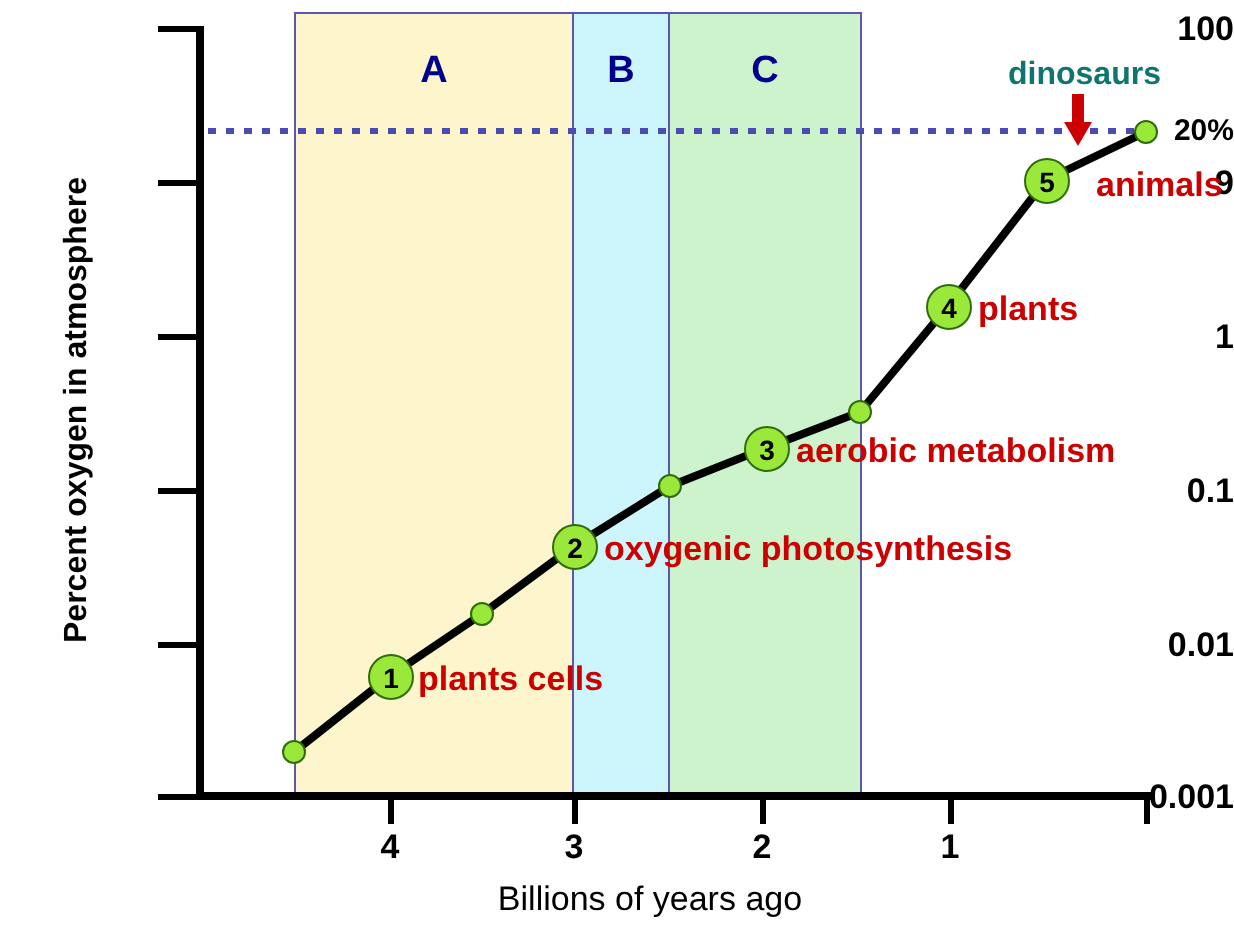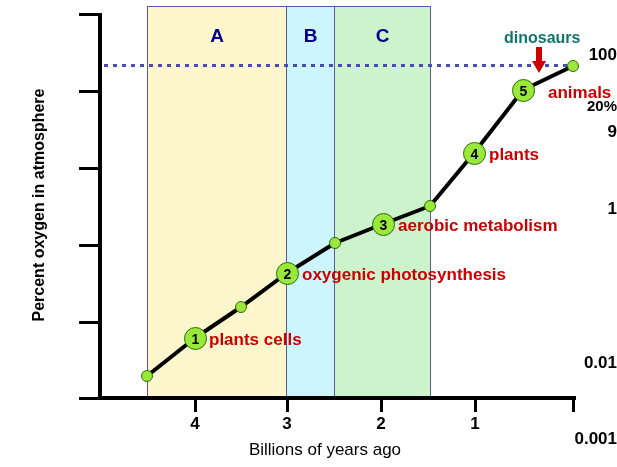--- a/index.html
+++ b/index.html
@@ -11,21 +11,21 @@
   
   .axis-line{position:absolute;background:#000;}
   #y-axis{left:98px;top:13px;width:4px;height:387px;}
   #x-axis{left:98px;top:396px;width:478px;height:4px;}
 
   .ytick{position:absolute;background:#000;height:3px;}
   .ytick.major{width:20px;left:79px;}
   .xtick{position:absolute;background:#000;width:3px;height:12px;top:400px;}
 
   .ytick-label{position:absolute;right:0;text-align:right;
-      font-size:17px;font-weight:bold;color:#000;line-height:1;white-space:nowrap;margin-top:40px;}
+      font-size:17px;font-weight:bold;color:#000;line-height:1;white-space:nowrap;}
   .xtick-label{position:absolute;text-align:center;
       font-size:17px;font-weight:bold;color:#000;line-height:1;white-space:nowrap;}
 
   #y-axis-title{position:absolute;left:-96px;top:196px;width:270px;
       transform:rotate(-90deg);text-align:center;
       font-size:16px;font-weight:bold;color:#000;white-space:nowrap;}
   #x-axis-title{position:absolute;left:150px;top:440px;width:350px;
       text-align:center;font-size:17px;font-weight:normal;color:#000;}
 
   
@@ -76,20 +76,21 @@
   <div class="ytick major" style="top:13px;"></div>
   <div class="ytick major" style="top:90px;"></div>
   <div class="ytick major" style="top:167px;"></div>
   <div class="ytick major" style="top:244px;"></div>
   <div class="ytick major" style="top:321px;"></div>
   <div class="ytick major" style="top:397px;"></div>
 
   <div class="ytick-label" style="top:6px;  width:76px;">100</div>
   <div class="ytick-label" style="top:83px; width:76px;">9</div>
   <div class="ytick-label" style="top:160px;width:76px;">1</div>
+  <div class="ytick-label" style="top:237px;width:76px;">0.1</div>
   <div class="ytick-label" style="top:314px;width:76px;">0.01</div>
   <div class="ytick-label" style="top:390px;width:76px;">0.001</div>
 
   <div class="ytick-label" style="top:58px;width:76px;font-size:15px;">20%</div>
 
   <div class="xtick" style="left:194px;"></div>
   <div class="xtick" style="left:286px;"></div>
   <div class="xtick" style="left:380px;"></div>
   <div class="xtick" style="left:474px;"></div>
   <div class="xtick" style="left:572px;"></div>

